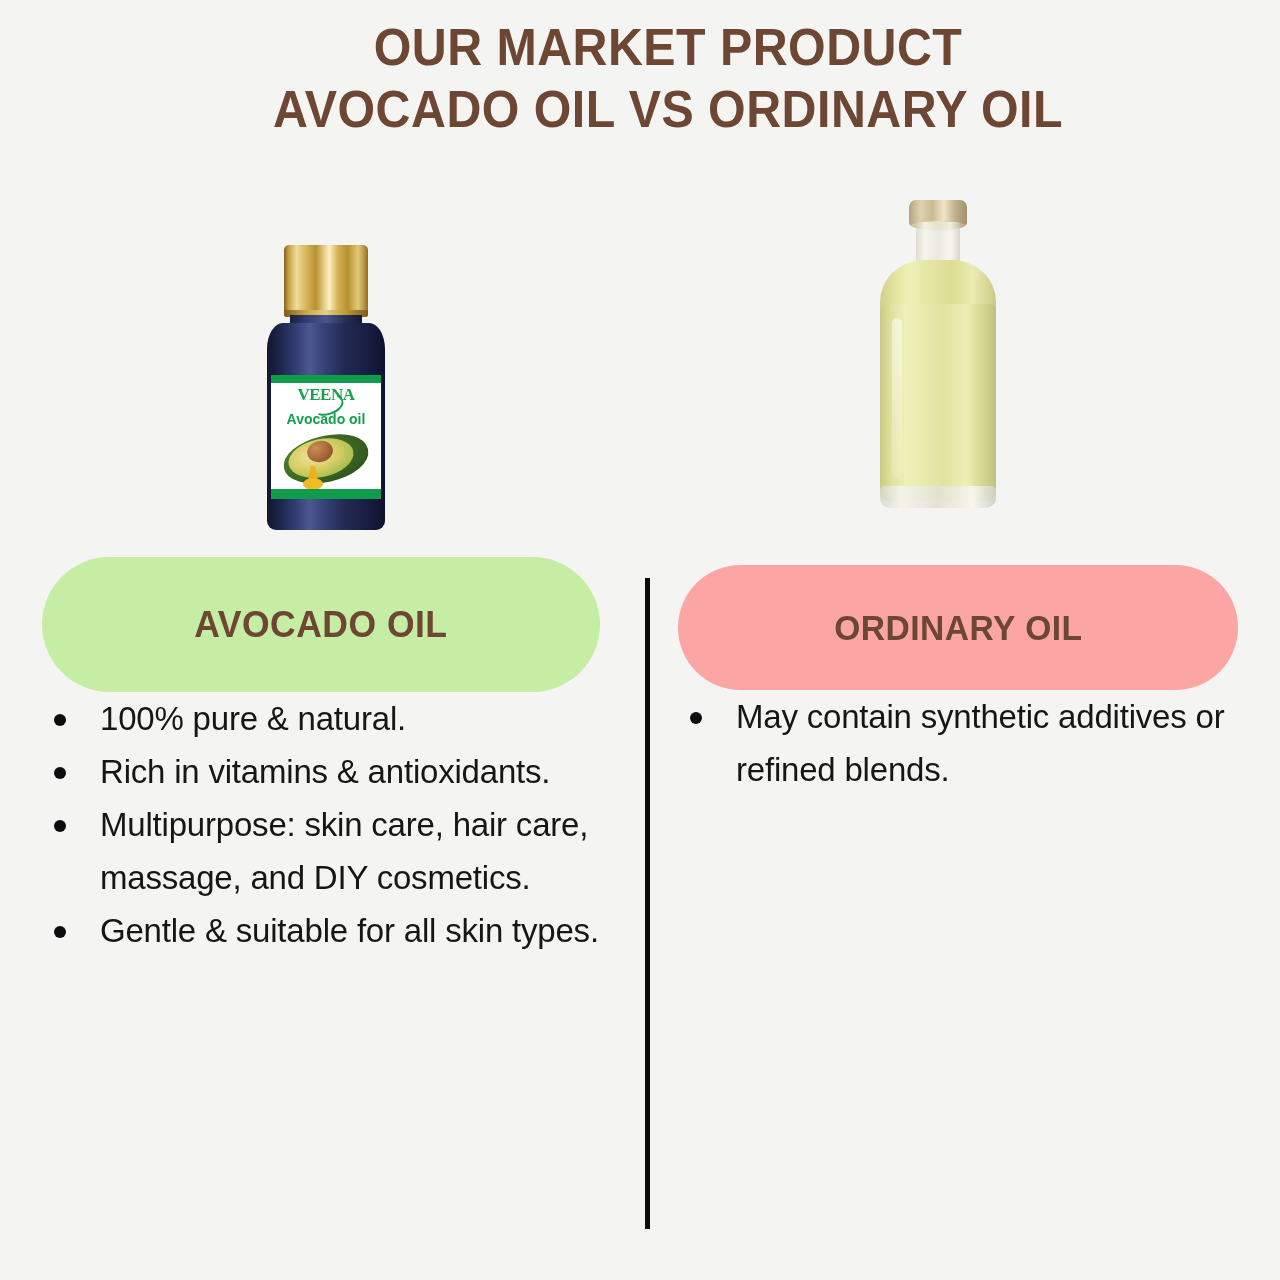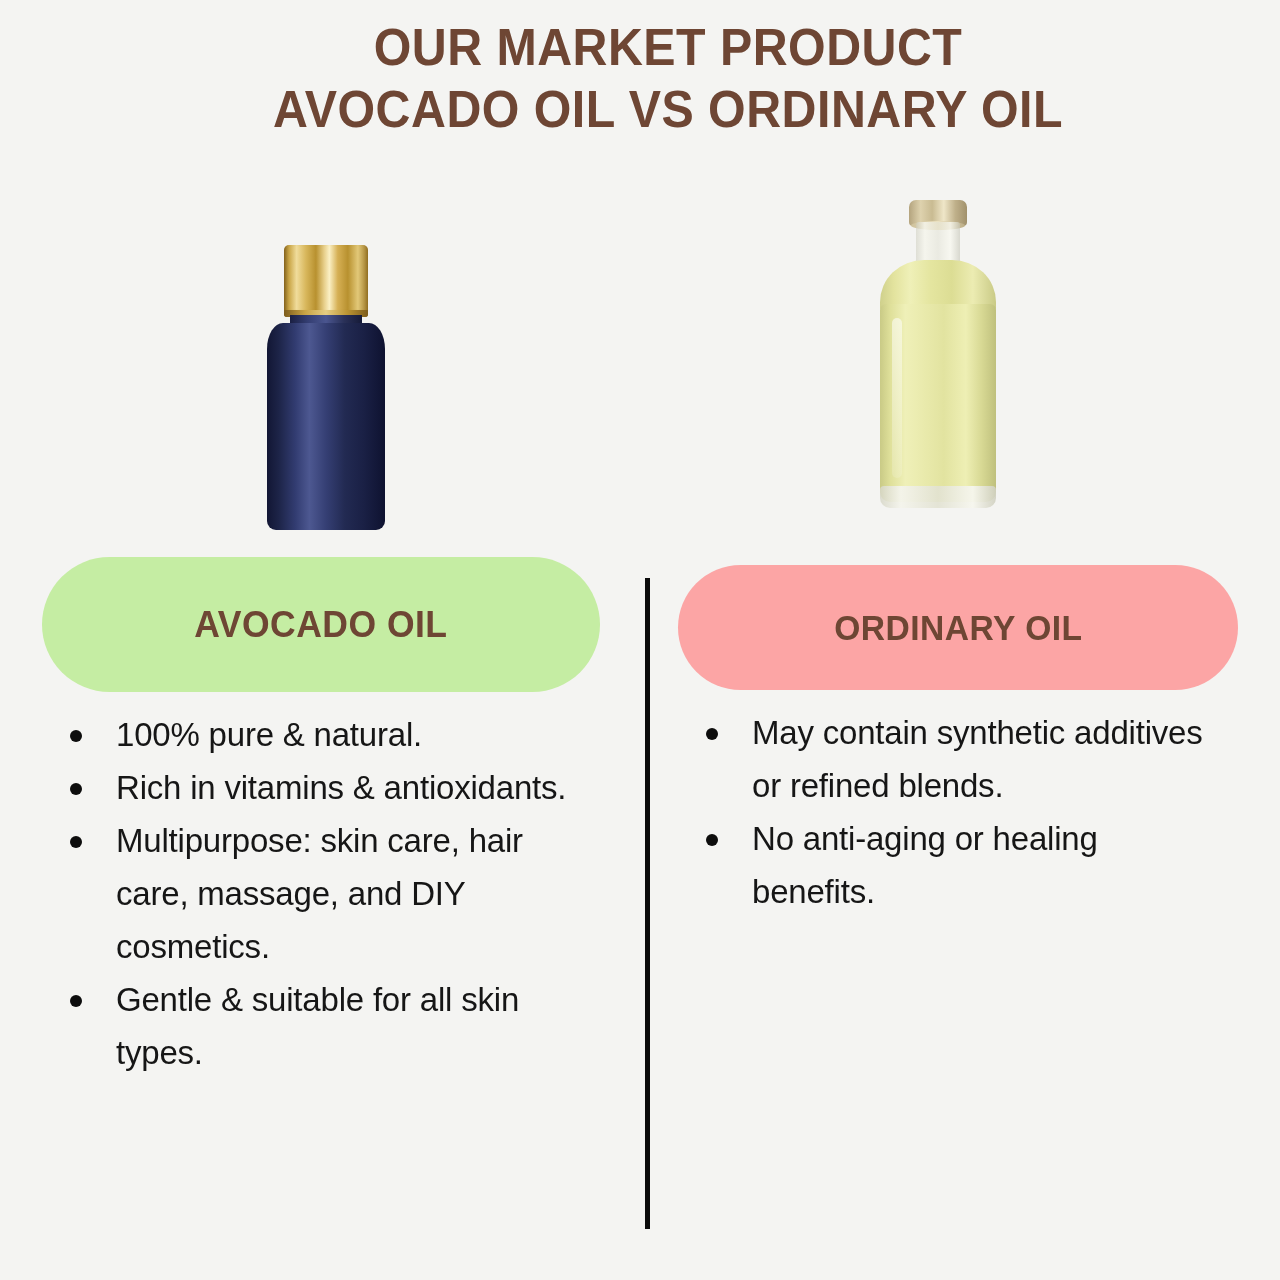--- a/index.html
+++ b/index.html
@@ -296,21 +296,21 @@
     height: 125px;
     border-radius: 64px;
     margin-top: 8px;
     font-size: 35px;
   }
   .pill-left .pill-text  { transform: scaleX(0.96); }
   .pill-right .pill-text { transform: scaleX(0.96); }
 
   ul.feature-list {
     list-style: none;
-    margin: 16px;
+    margin: 0;
     padding: 0;
   }
   .list-left  { margin-top: 48px; padding-left: 20px; }
   .list-right { margin-top: 38px; padding-left: 22px; }
 
   ul.feature-list li {
     position: relative;
     padding-left: 58px;
     color: #161616;
     font-family: "Liberation Sans", sans-serif;
@@ -338,20 +338,36 @@
   <div class="title-line">OUR MARKET PRODUCT</div>
   <div class="title-line second">AVOCADO OIL VS ORDINARY OIL</div>
 </div>
 
 <div class="products">
 
   <div class="avo-bottle">
     <div class="avo-cap"></div>
     <div class="avo-neck"></div>
     <div class="avo-body"></div>
+    <div class="avo-label">
+      <div class="avo-label-top-bar"></div>
+      <div class="avo-logo">
+        <span>VEENA</span>
+        <span class="swoosh"></span>
+      </div>
+      <div class="avo-label-name">Avocado oil</div>
+      <div class="avo-fruit">
+        <div class="avo-skin"></div>
+        <div class="avo-flesh"></div>
+        <div class="avo-pit"></div>
+        <div class="avo-drip"></div>
+        <div class="avo-drip2"></div>
+      </div>
+      <div class="avo-label-bot-bar"></div>
+    </div>
   </div>
 
   <div class="ord-bottle">
     <div class="ord-cork"></div>
     <div class="ord-neck"></div>
     <div class="ord-shoulder"></div>
     <div class="ord-body"></div>
     <div class="ord-highlight"></div>
     <div class="ord-glass-bottom"></div>
   </div>
@@ -371,15 +387,14 @@
     <li>Gentle &amp; suitable for all skin types.</li>
   </ul>
 </div>
 
 <div class="col col-right">
   <div class="pill pill-right">
     <span class="pill-text">ORDINARY OIL</span>
   </div>
   <ul class="feature-list list-right">
     <li>May contain synthetic additives or refined blends.</li>
-    <li>No anti-aging or healing benefits.</li>
   </ul>
 </div>
 
 </body></html>

